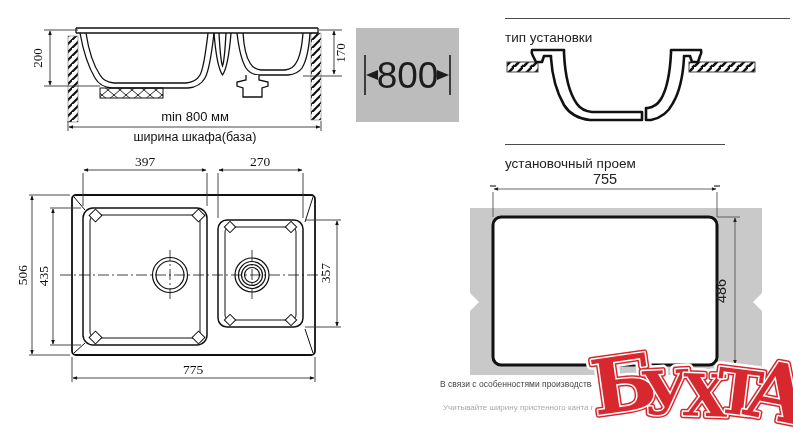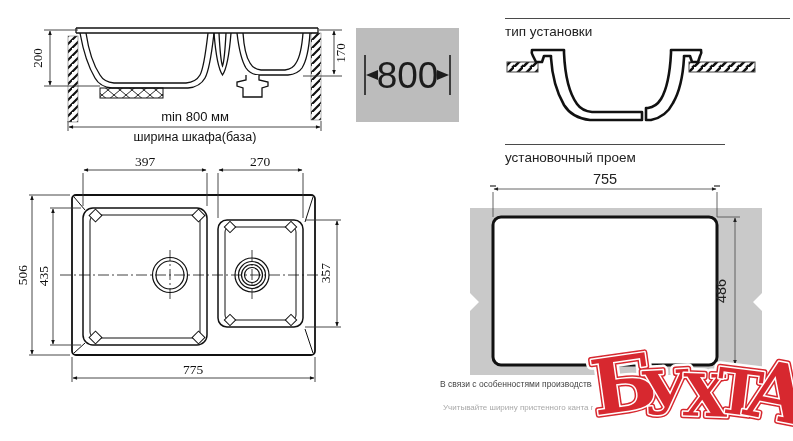--- a/index.html
+++ b/index.html
@@ -1,19 +1,19 @@
 <!DOCTYPE html>
 <html><head>
 <meta charset="utf-8">
 <style>
   html,body{margin:0;padding:0;background:#fff;}
   #stage{position:relative;width:793px;height:441px;background:#fff;overflow:hidden;
          font-family:"Liberation Sans",sans-serif;color:#222;}
   .abs{position:absolute;}
-  .hdr{font-size:13.5px;color:#222;border-top:1.5px solid #4a4a4a;padding-top:5px;}
+  .hdr{font-size:13.5px;color:#222;border-top:1.5px solid #4a4a4a;padding-top:11px;}
   .note1{font-size:8.5px;color:#444;white-space:nowrap;overflow:hidden;width:152px;}
   .note2{font-size:8px;color:#a9a9a9;white-space:nowrap;overflow:hidden;width:150px;}
   .badge{background:#bcbcbc;}
   svg text{user-select:none;}
   .dimS{font-family:"Liberation Serif",serif;font-size:13px;fill:#111;}
   .dimS2{font-family:"Liberation Serif",serif;font-size:13.5px;fill:#111;}
   .dimA{font-family:"Liberation Sans",sans-serif;font-size:14.5px;fill:#222;}
   .lblA{font-family:"Liberation Sans",sans-serif;font-size:13px;fill:#111;}
   .lblB{font-family:"Liberation Sans",sans-serif;font-size:12.5px;fill:#111;}
   .logoT{font-family:"DejaVu Serif",serif;font-weight:bold;}

